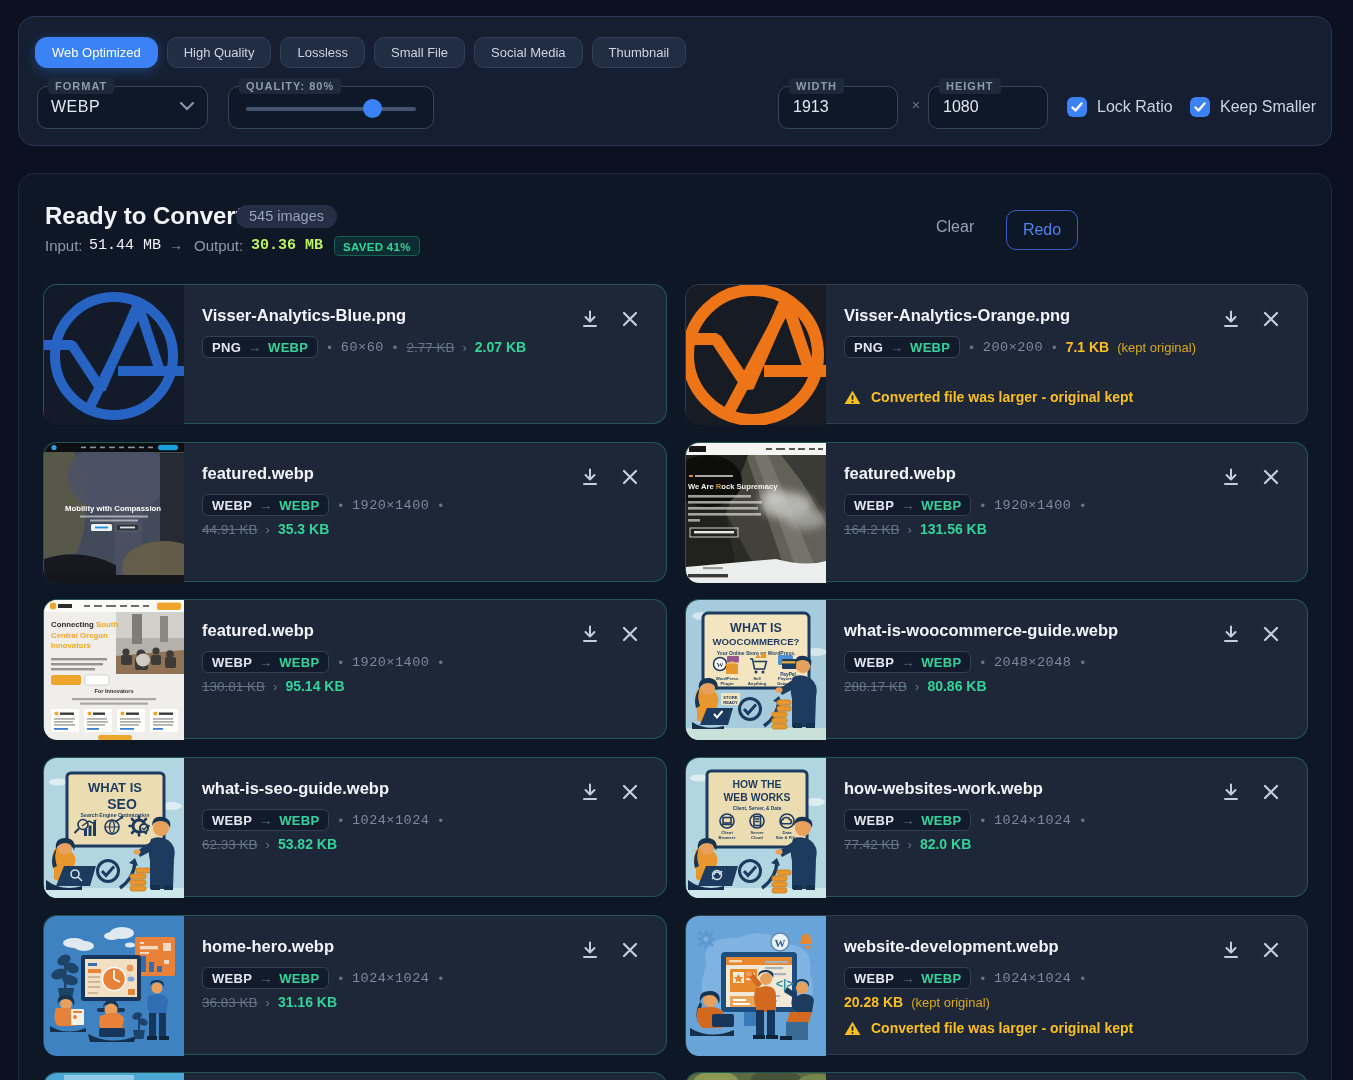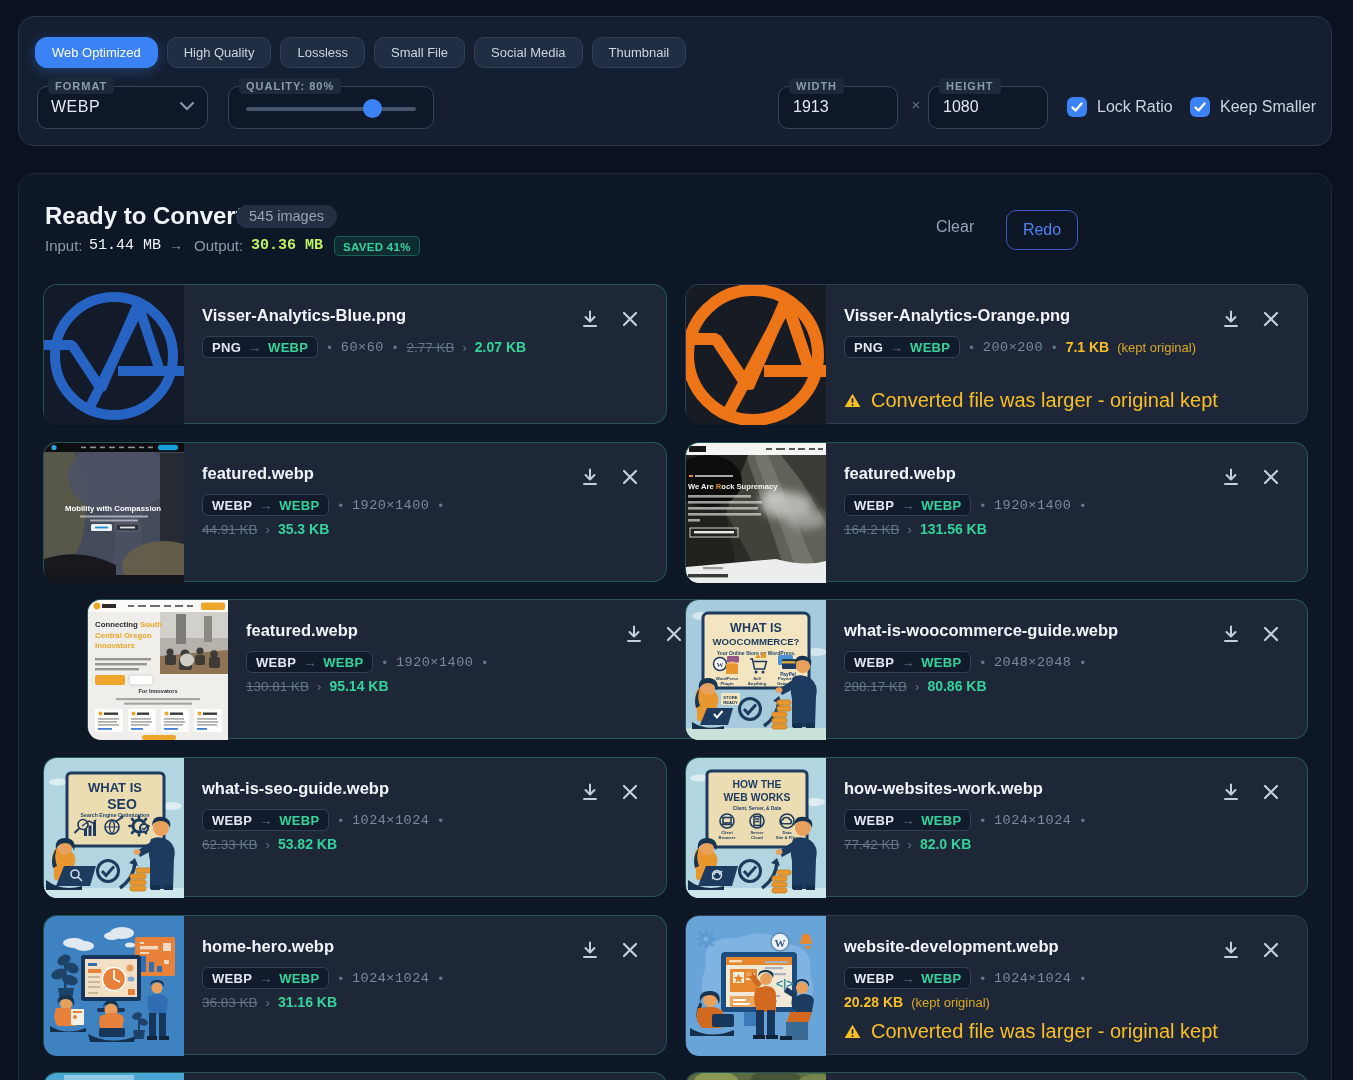--- a/index.html
+++ b/index.html
@@ -59,21 +59,21 @@
 .badge .arr { color:#64748b; margin:0 7px; font-weight:normal; }
 .badge .to { color:#34d399; letter-spacing:.3px; }
 .dot { color:#64748b; font-size:13px; margin:0 9px; }
 .dims { font-size:13.5px; color:#7c8a9e; letter-spacing:.5px; }
 .crow2 { position:absolute; left:158px; top:76px; height:20px; display:flex; align-items:center; font-size:14px; }
 .old { color:#64748b; text-decoration:line-through; font-size:13.5px; font-family:"Liberation Sans",sans-serif; }
 .gt { color:#64748b; margin:0 8px; font-size:13px; }
 .new { color:#34d399; font-weight:bold; font-size:14px; font-family:"Liberation Sans",sans-serif; }
 .amber { color:#fbbf24; font-weight:bold; font-family:"Liberation Sans",sans-serif; }
 .kept { color:#d9a924; font-size:13px; font-weight:normal; margin-left:8px; }
-.warnrow { position:absolute; left:158px; top:104px; display:flex; align-items:center; font-size:20px; font-weight:normal; color:#fbbf24; }
+.warnrow { position:absolute; left:158px; top:104px; display:flex; align-items:center; font-size:14px; font-weight:bold; color:#fbbf24; }
 .warnrow svg { margin-right:10px; }
 .ico-d { position:absolute; top:24px; width:20px; height:20px; }
 .ico-x { position:absolute; top:25px; width:18px; height:18px; }
 </style>
 </head>
 <body>
 
 <div id="toolbar">
   <div class="presets">
     <div class="preset active">Web Optimized</div>
@@ -351,21 +351,21 @@
           <path d="M4 17h12"></path>
         </g>
       </svg>
     <svg class="ico-x" style="right:27px" width="18" height="18" viewBox="0 0 18 18">
         <g stroke="#c3cede" stroke-width="2.2" stroke-linecap="round">
           <path d="M3 3l12 12M15 3L3 15"></path>
         </g>
       </svg>
   </div>
 
-  <div class="card" style="left:24px;top:425px;margin-left:44px;">
+  <div class="card" style="left:24px;top:425px;">
     <div class="thumb">
         <svg width="140" height="140" viewBox="0 0 140 140">
       <rect width="140" height="140" fill="#efeeeb"></rect>
       <rect x="72" y="12" width="68" height="62" fill="#b5b2ab"></rect>
       <rect x="72" y="12" width="68" height="26" fill="#d2d0ca"></rect>
       <rect x="88" y="14" width="10" height="30" fill="#7e7c76"></rect>
       <rect x="116" y="16" width="8" height="26" fill="#8a8881"></rect>
       <path d="M72 56 L140 50 L140 74 L72 74 Z" fill="#8f7354"></path>
       <g fill="#3c3b38">
             <circle cx="82" cy="52" r="3.6"></circle>

